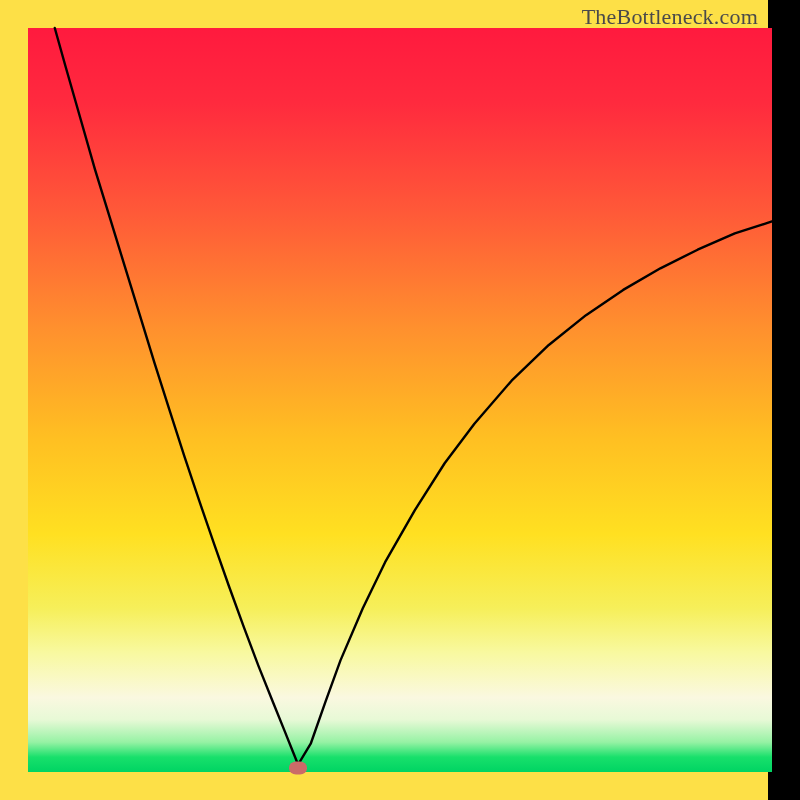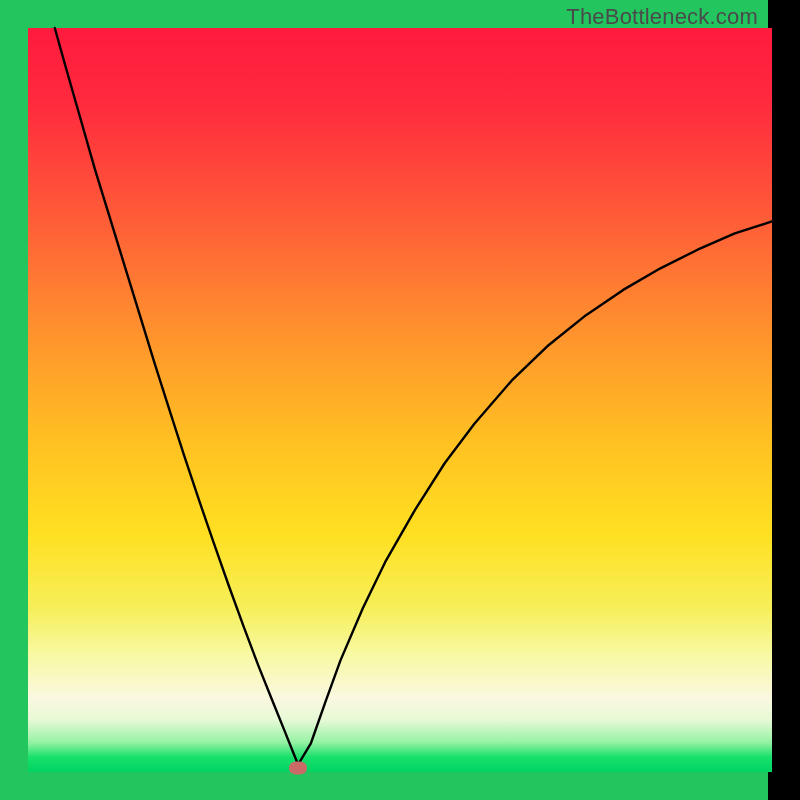--- a/index.html
+++ b/index.html
@@ -8,21 +8,22 @@
     width: 800px;
     height: 800px;
     background: #000;
     overflow: hidden;
     font-family: Arial, Helvetica, sans-serif;
   }
   .frame {
     position: relative;
     width: 768px;
     height: 800px;
-    background: #22c55e;
+    background: #fde047;
+    font-family: Liberation Serif, serif;
   }
   .watermark {
     position: absolute;
     top: 4px;
     right: 10px;
     color: #4a4a4a;
     font-size: 22px;
     font-weight: 400;
     letter-spacing: 0.2px;
     z-index: 10;

